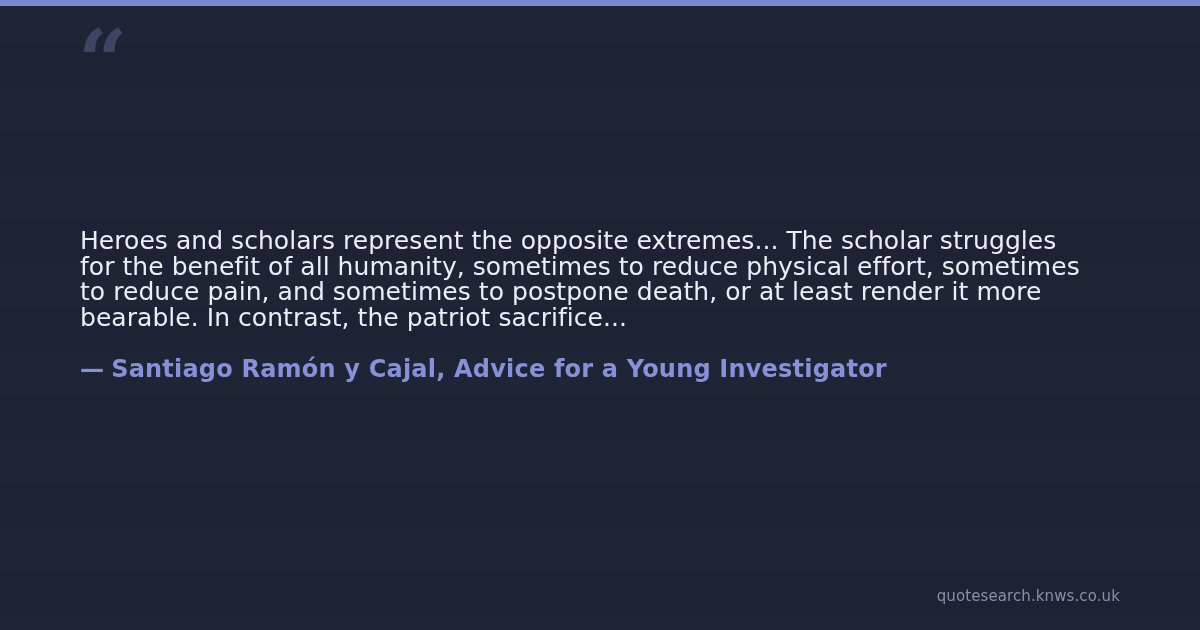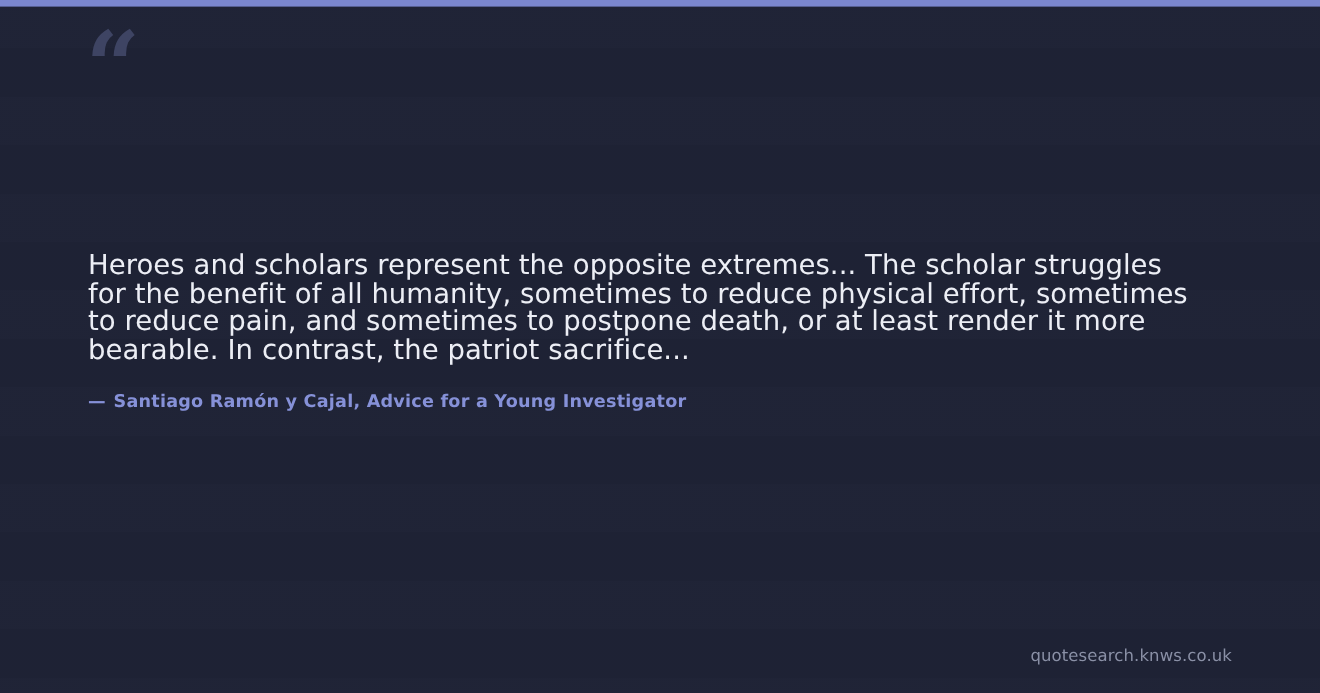--- a/index.html
+++ b/index.html
@@ -62,21 +62,21 @@
     line-height: 25.6px;
     color: #eceef5;
     letter-spacing: 0.05px;
   }
 
   .attribution {
     position: absolute;
     left: 80px;
     top: 355px;
     font-family: "DejaVu Sans", sans-serif;
-    font-size: 16px;
+    font-size: 24px;
     font-weight: 700;
     color: #8691d8;
     letter-spacing: 0.2px;
     white-space: nowrap;
   }
 
   .attribution .dash {
     margin-right: 7px;
   }
 

